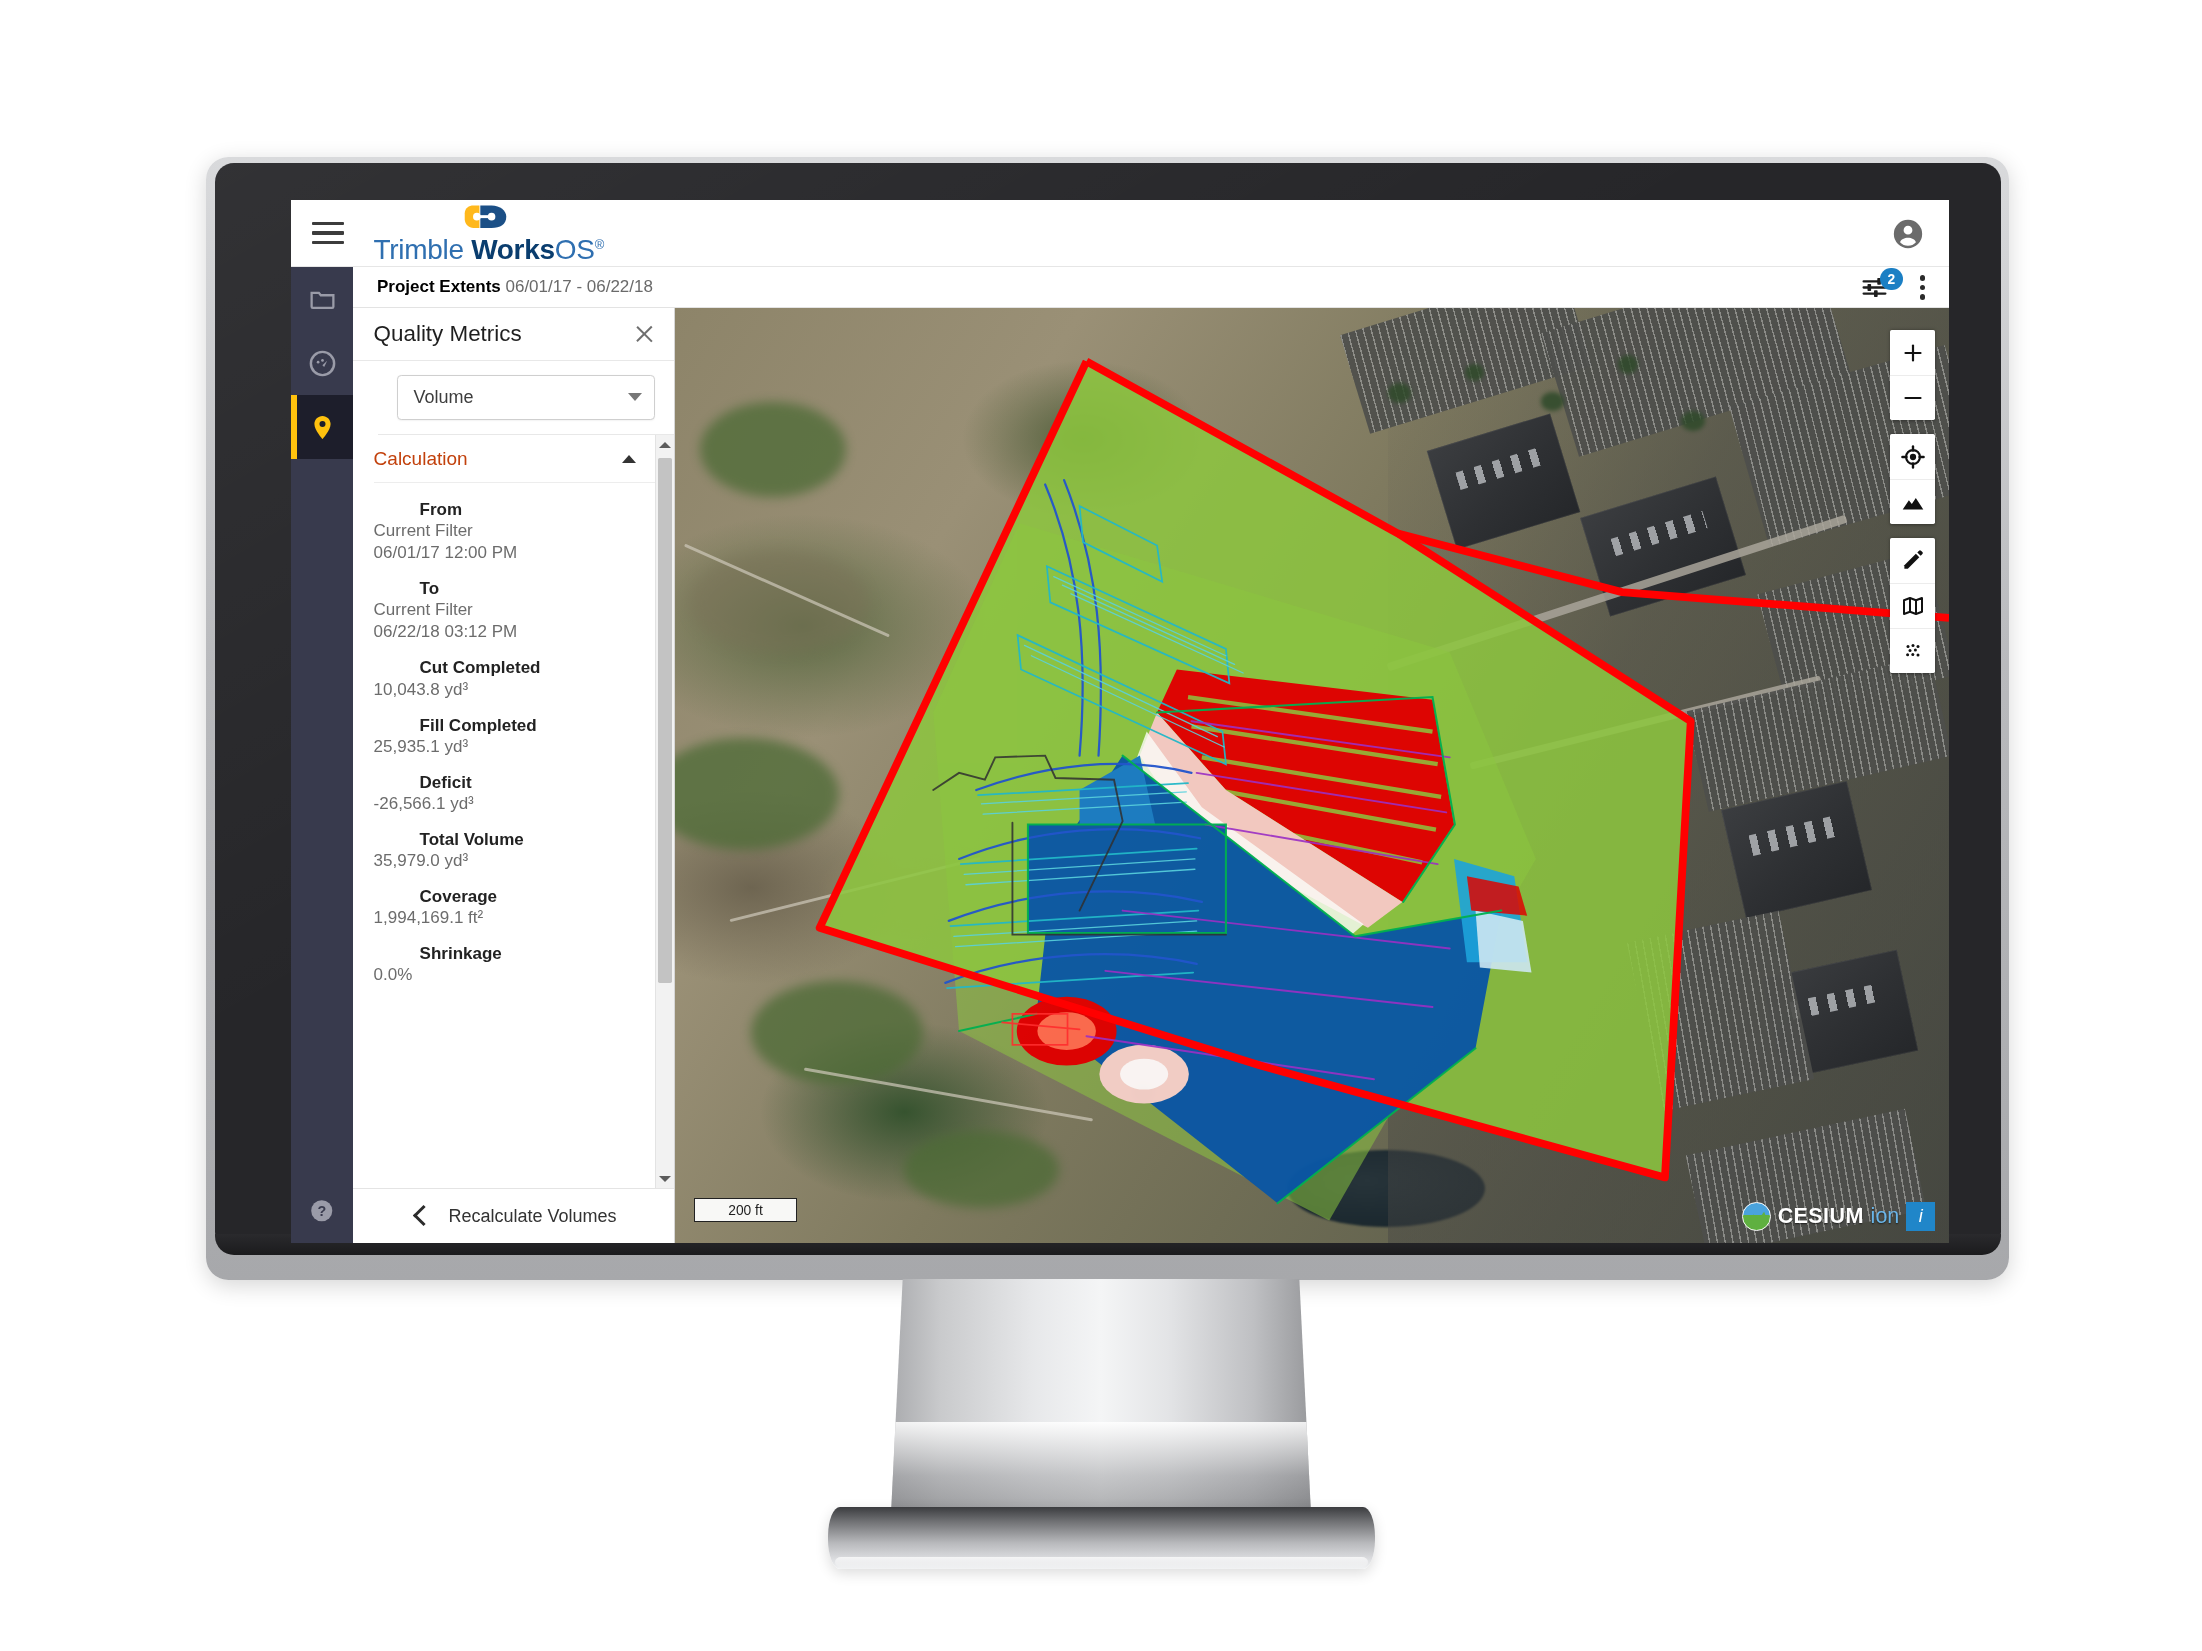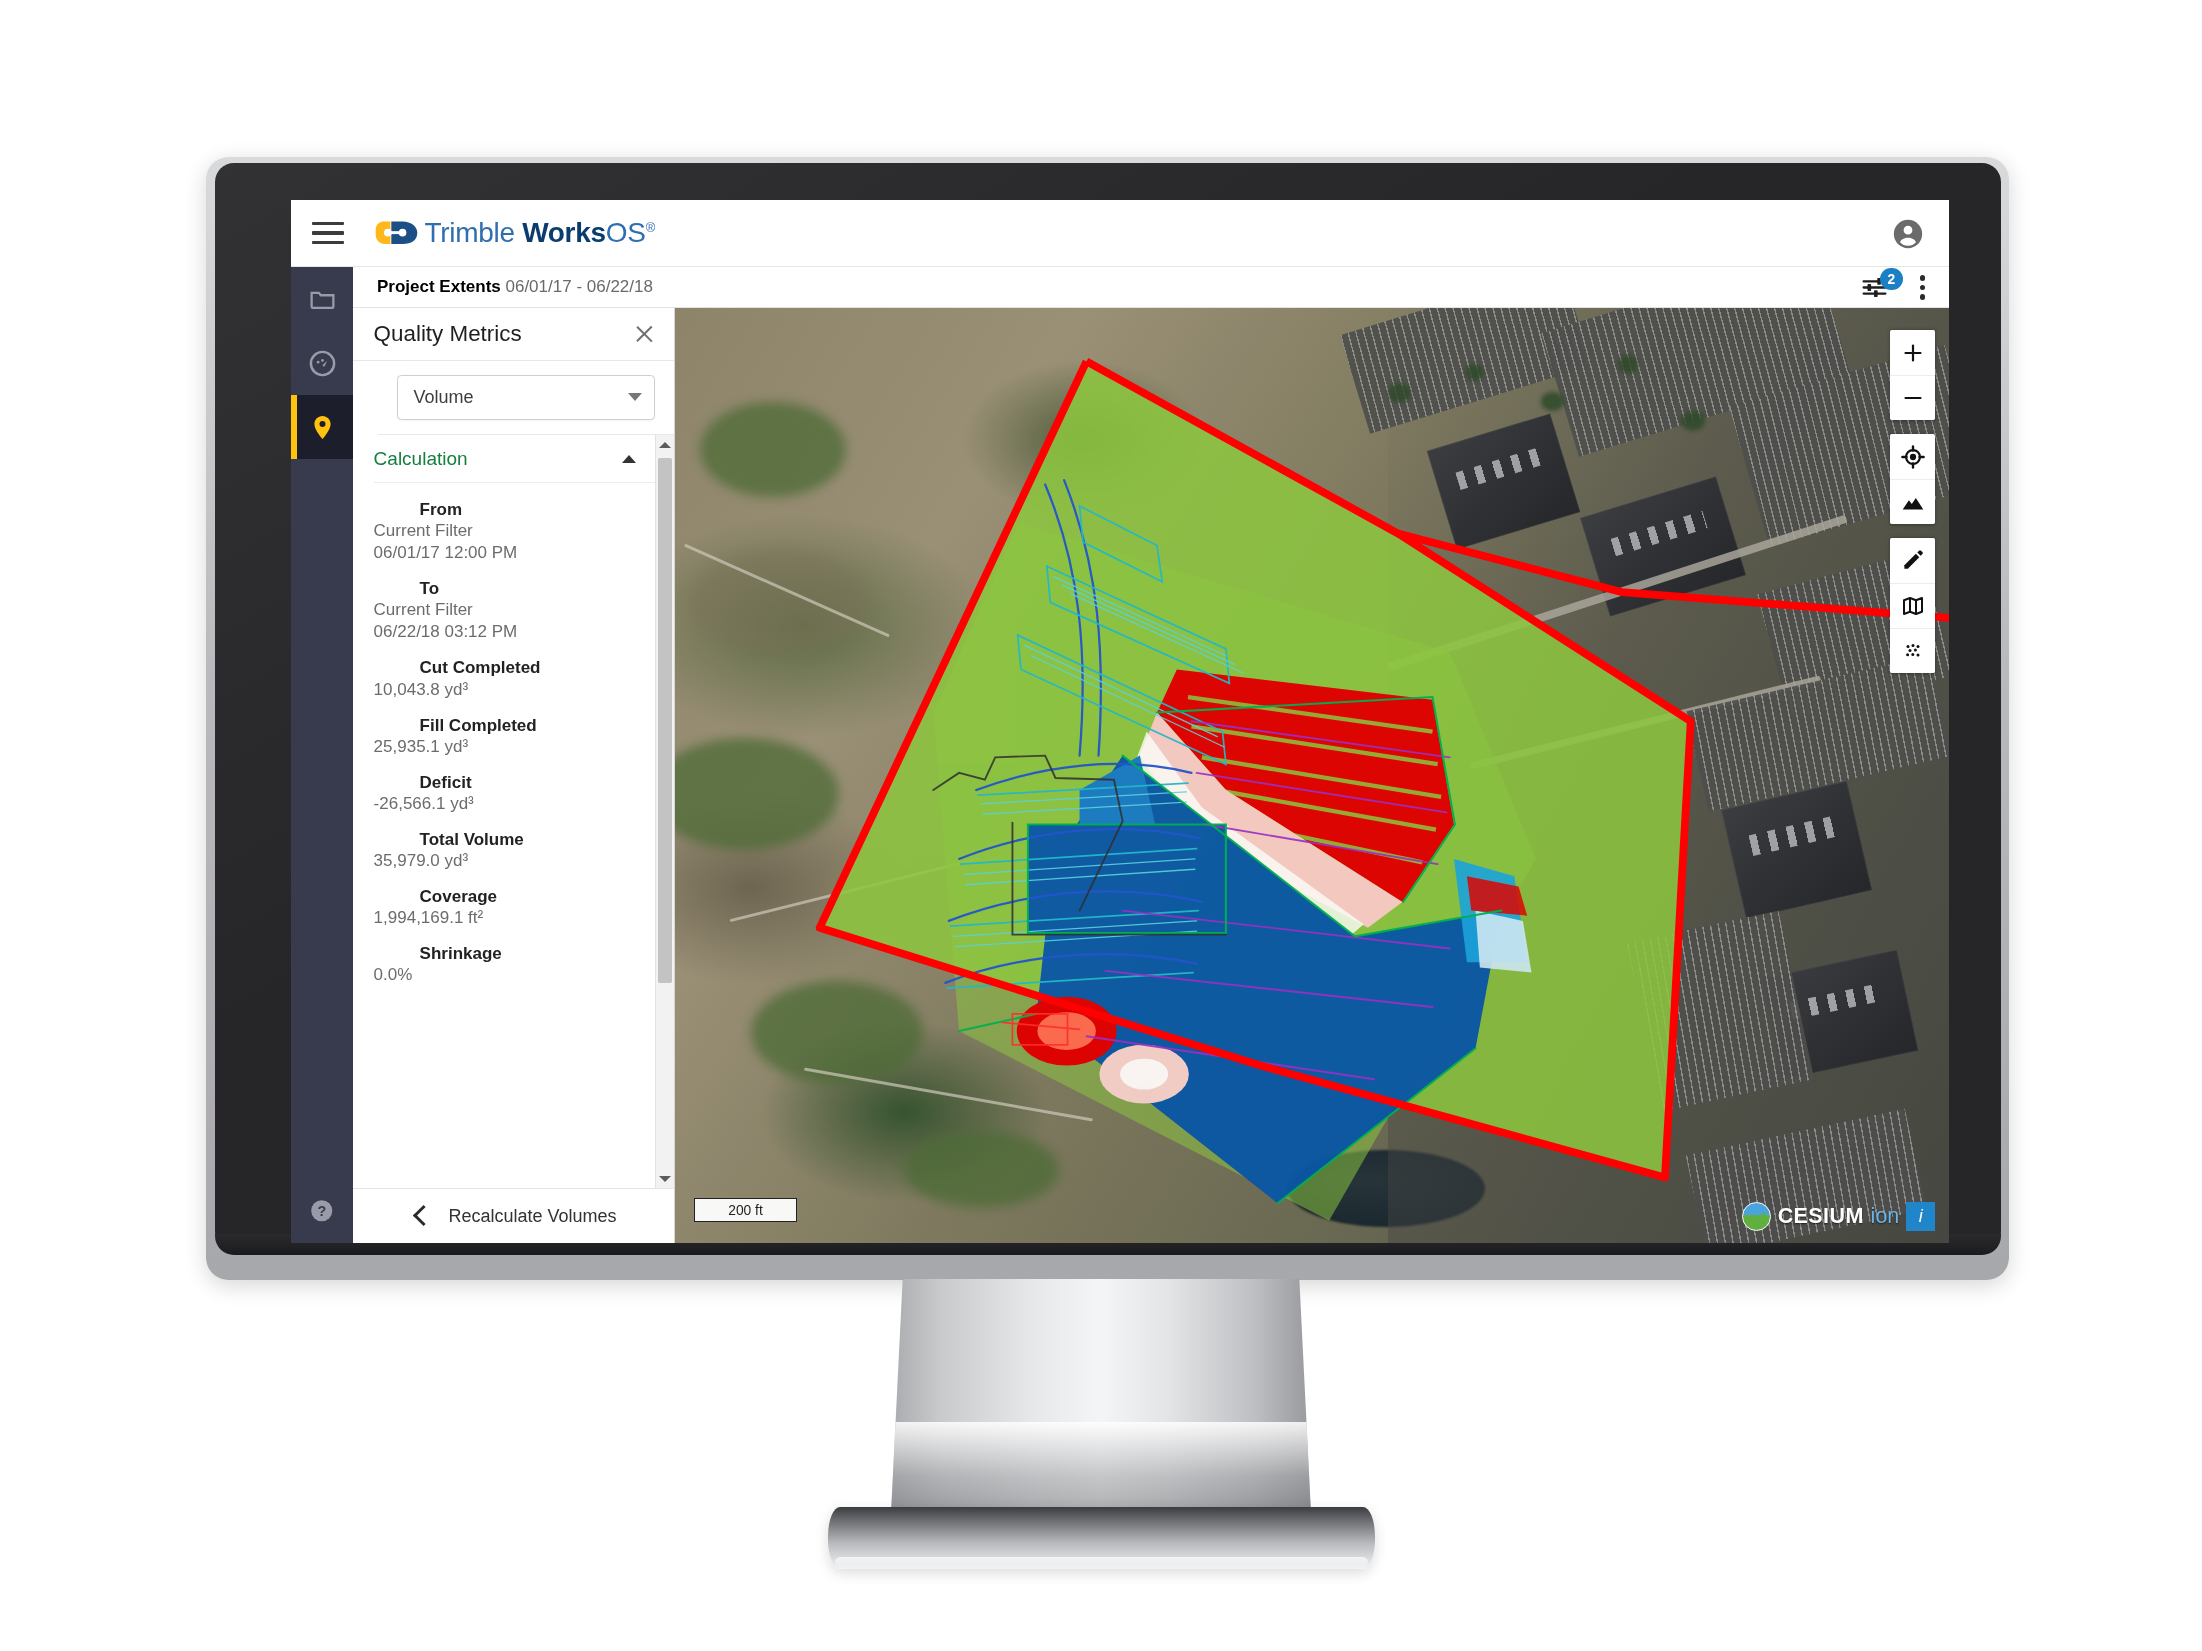--- a/index.html
+++ b/index.html
@@ -76,21 +76,21 @@
   
   .appbar {
     position:absolute; left:0; top:0; width:100%; height:67px;
     background:#fff; display:flex; align-items:center;
     border-bottom:0.9px solid #e6e6e6;
   }
   .hamburger { margin-left:19px; width:36px; height:29px; display:flex;
     flex-direction:column; justify-content:space-between; cursor:pointer; padding:3.4px 1.7px; }
   .hamburger span { display:block; height:3.4px; background:#3c3c3c; border-radius:0.9px; }
 
-  .brand { display:flex; align-items:center; margin-left:27.5px; }
+  .brand { display:flex; align-items:center; margin-left:27.5px;flex-direction:column; }
   .brand-logo { width:45px; height:33px; position:relative; margin-right:6px; }
   .brand-text { font-size:28px; letter-spacing:-0.3px; white-space:nowrap; }
   .bt-trimble { color:#2f6fb0; font-weight:400; }
   .bt-works { color:#0a3d6e; font-weight:700; }
   .bt-os { color:#2f6fb0; font-weight:400; }
   .bt-tm { color:#2f6fb0; font-size:13px; vertical-align:super; }
 
   .account-icon { position:absolute; right:24px; top:17px; width:34px; height:34px; cursor:pointer; }
 
   
@@ -161,21 +161,21 @@
   .tabs { height:48px; display:flex; flex:0 0 48px; border-bottom:1.7px solid #e0e0e0; position:relative; }
   .tab { flex:1; display:flex; align-items:center; justify-content:center; font-size:18px;
          color:#4a4a4a; cursor:pointer; position:relative; }
   .tab.active::after { content:""; position:absolute; left:0; right:0; bottom:-1.7px; height:3.4px; background:#f5a623; }
 
   .metrics-scroll { flex:1; overflow:hidden; position:relative; min-height:0; }
   .metrics-inner { position:absolute; left:0; top:0; right:19px; bottom:0; padding:0 0 0 20.6px; overflow:hidden; }
 
   .calc-head { display:flex; align-items:center; height:48px; border-bottom:0.9px solid #ededed;
                padding-right:19px; cursor:pointer; }
-  .calc-head span { font-size:19px; color:#15803d; flex:1; }
+  .calc-head span { font-size:19px; color:#c2410c; flex:1; }
   .caret-up { width:0;height:0;border-left:7.7px solid transparent;border-right:7.7px solid transparent;
               border-bottom:8.6px solid #333; }
 
   .metric { margin-top:13.8px; }
   .metric:first-of-type { margin-top:15.5px; }
   .m-label { font-size:17px; font-weight:700; color:#222; line-height:1.25;padding-left:46px; }
   .m-sub   { font-size:17px; color:#6c6c6c; line-height:1.3; }
   .m-val   { font-size:17px; color:#6c6c6c; line-height:1.3; }
 
   

